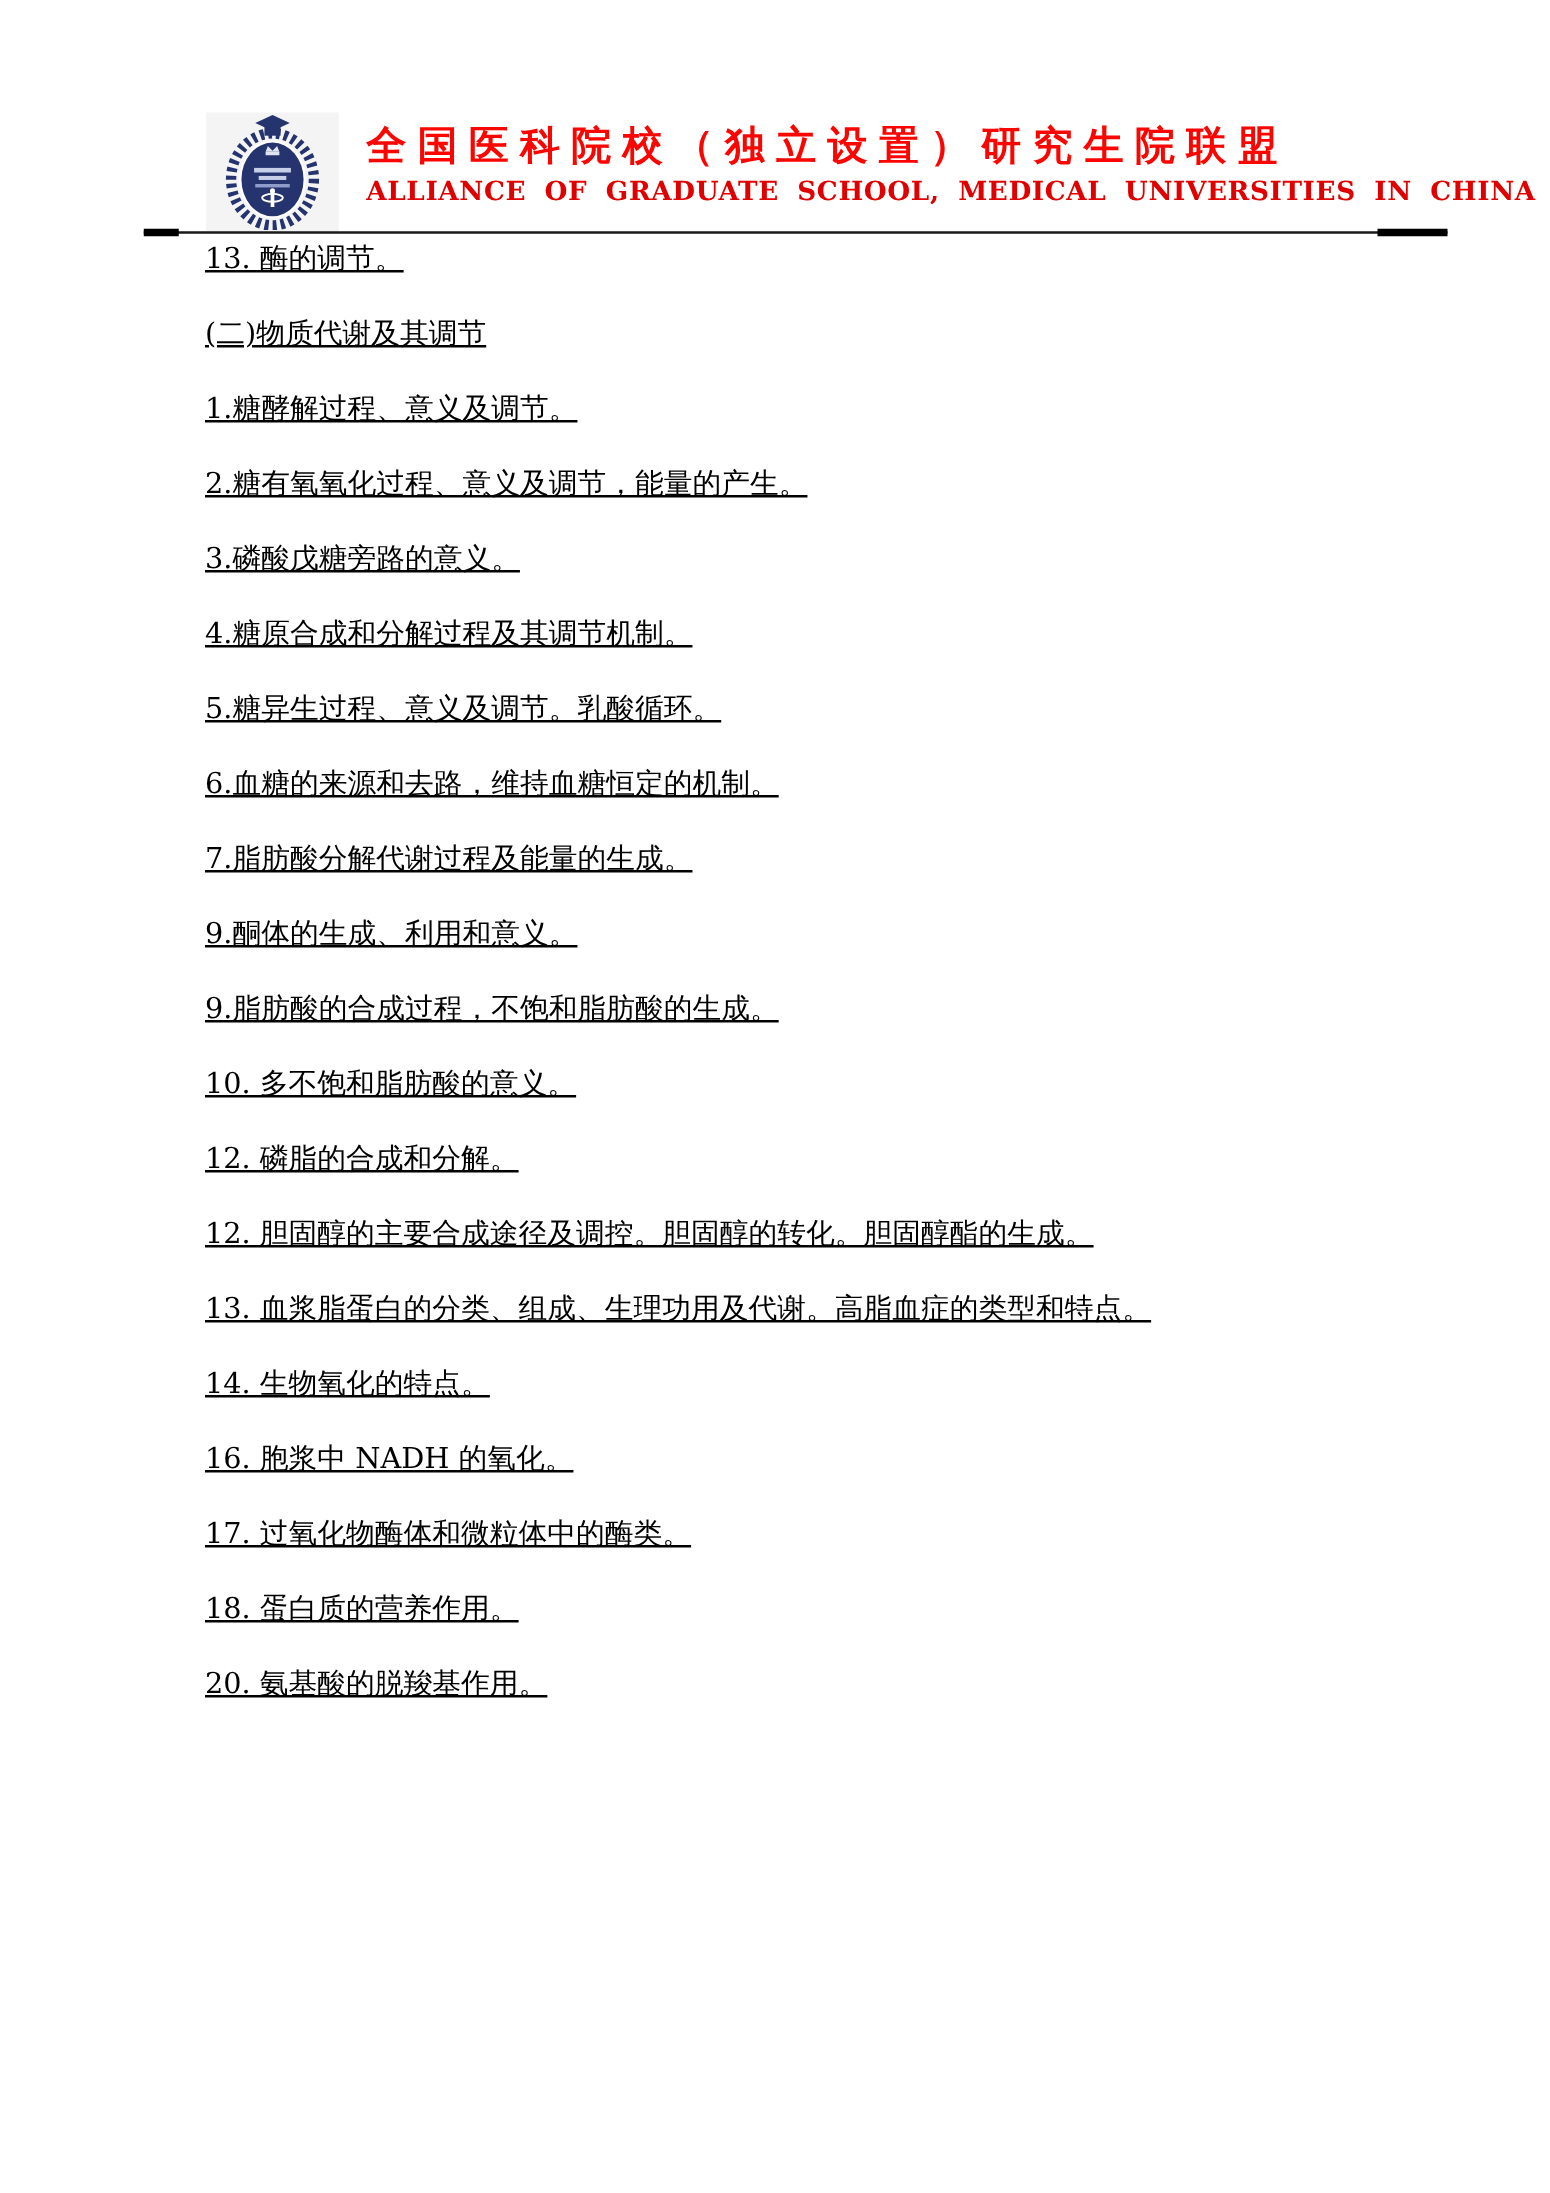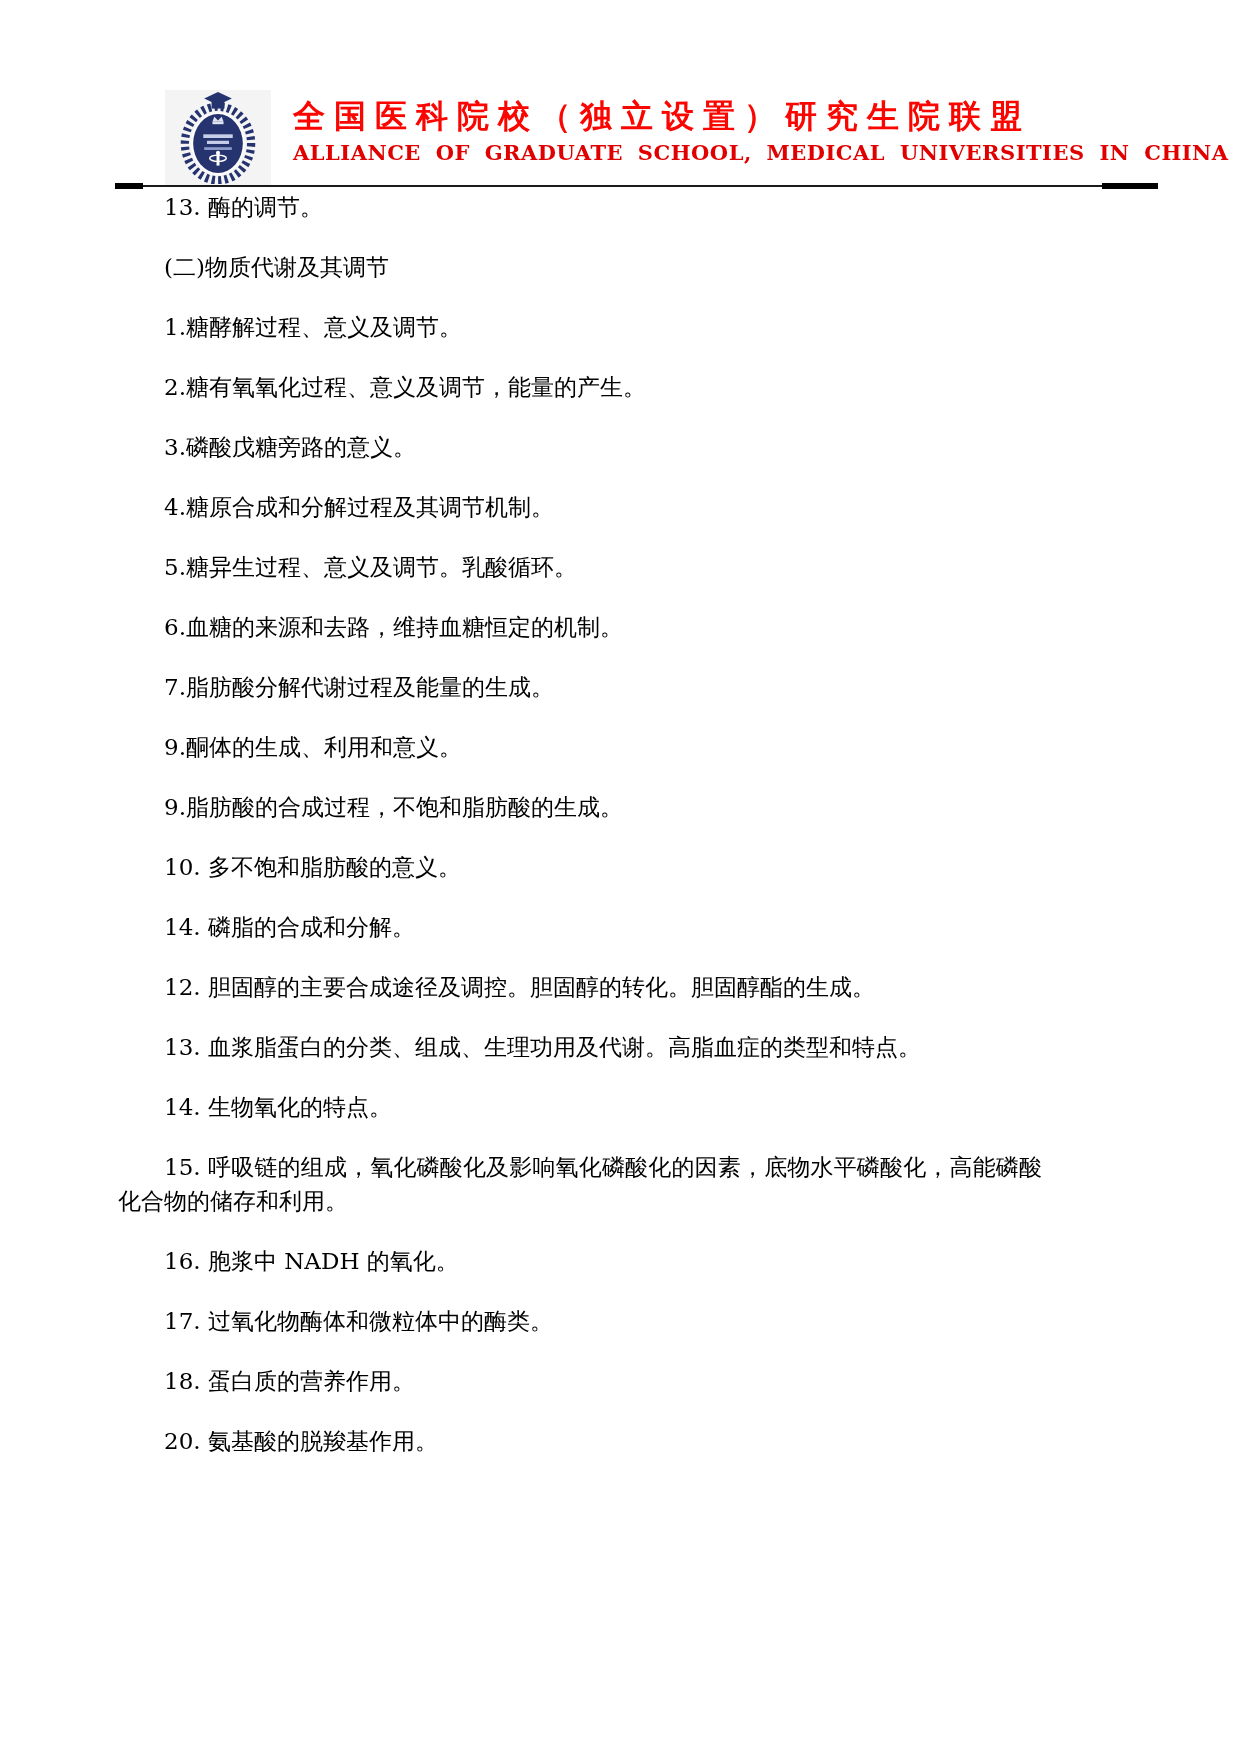--- a/index.html
+++ b/index.html
@@ -77,20 +77,21 @@
     left:118px; top:190px;
     width:924px;
   }
   .content p{
     margin:0 0 26px 0;
     font-size:23px;
     line-height:34px;
     text-indent:46px;
     text-align:justify;
     text-justify:inter-ideograph;
+    text-decoration:underline;
   }
 </style>
 </head>
 <body>
 
 <div class="page">
 
   <header class="header">
     <div class="logo-box">
 
@@ -139,24 +140,23 @@
       <p>1.糖酵解过程、意义及调节。</p>
       <p>2.糖有氧氧化过程、意义及调节，能量的产生。</p>
       <p>3.磷酸戊糖旁路的意义。</p>
       <p>4.糖原合成和分解过程及其调节机制。</p>
       <p>5.糖异生过程、意义及调节。乳酸循环。</p>
       <p>6.血糖的来源和去路，维持血糖恒定的机制。</p>
       <p>7.脂肪酸分解代谢过程及能量的生成。</p>
       <p>9.酮体的生成、利用和意义。</p>
       <p>9.脂肪酸的合成过程，不饱和脂肪酸的生成。</p>
       <p>10. 多不饱和脂肪酸的意义。</p>
-      <p>14. 磷脂的合成和分解。</p>
+      <p>12. 磷脂的合成和分解。</p>
       <p>12. 胆固醇的主要合成途径及调控。胆固醇的转化。胆固醇酯的生成。</p>
       <p>13. 血浆脂蛋白的分类、组成、生理功用及代谢。高脂血症的类型和特点。</p>
       <p>14. 生物氧化的特点。</p>
-      <p>15. 呼吸链的组成，氧化磷酸化及影响氧化磷酸化的因素，底物水平磷酸化，高能磷酸化合物的储存和利用。</p>
       <p>16. 胞浆中 NADH 的氧化。</p>
       <p>17. 过氧化物酶体和微粒体中的酶类。</p>
       <p>18. 蛋白质的营养作用。</p>
       <p>20. 氨基酸的脱羧基作用。</p>
     </main>
 
 </div>
 
 </body></html>

